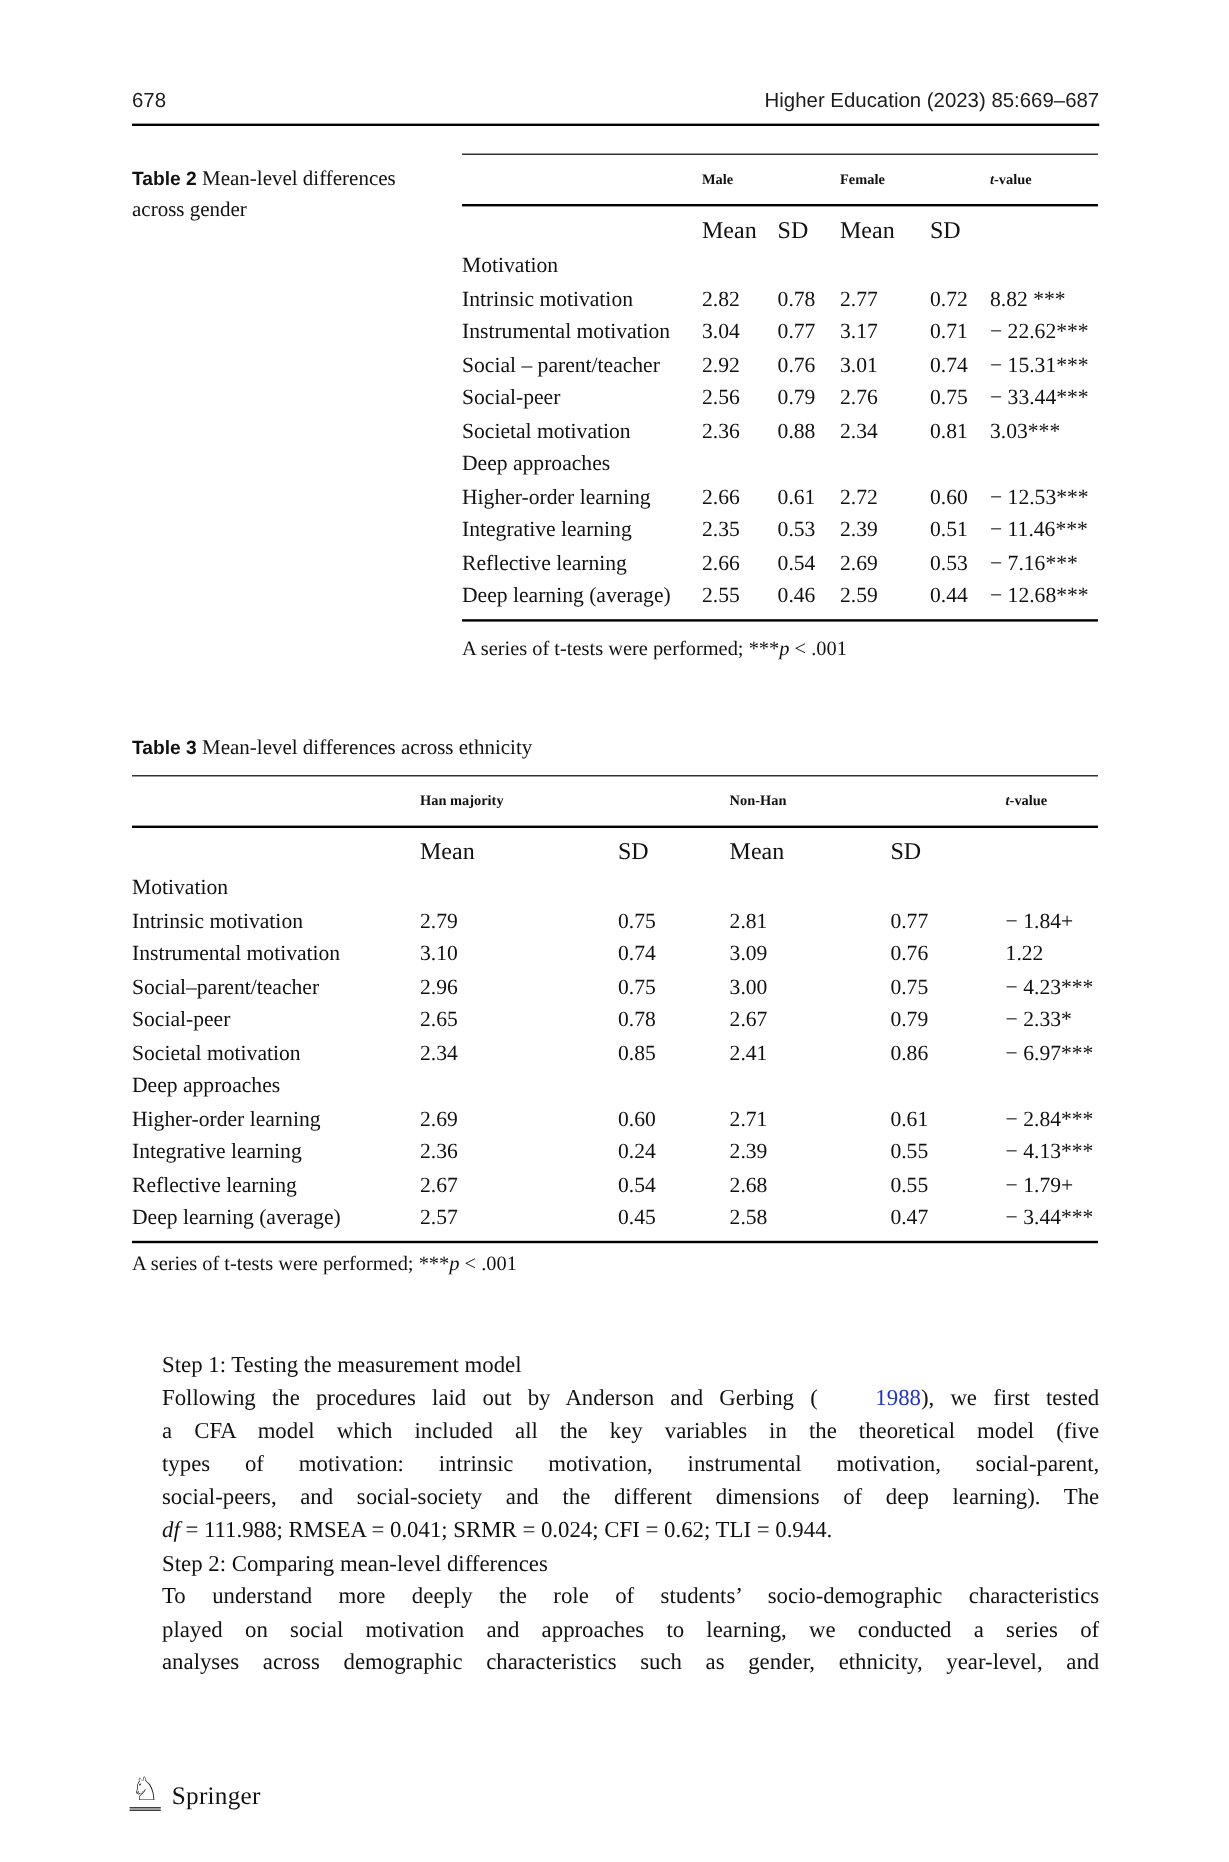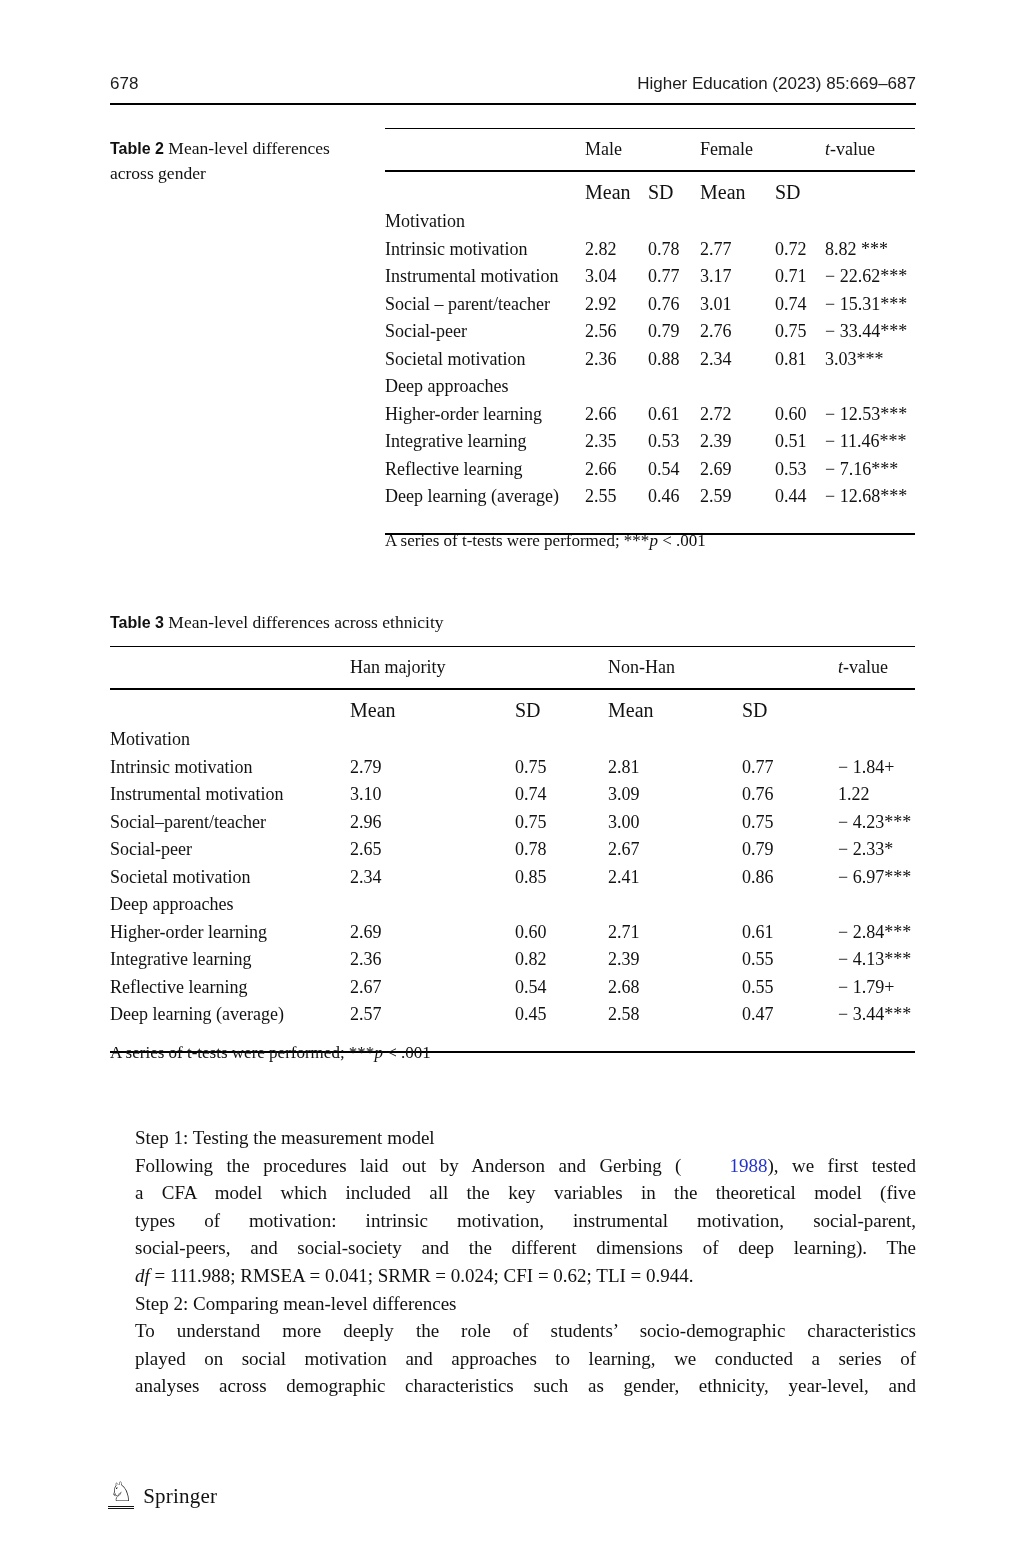--- a/index.html
+++ b/index.html
@@ -23,25 +23,25 @@
   .head-rule {
     position: absolute; left: 110px; top: 103px; width: 806px;
     height: 0; border-top: 2px solid #000;
   }
 
   
   .rule-thin  { height: 0; border-top: 1.6px solid #000; }
   .rule-thick { height: 0; border-top: 2.6px solid #000; }
   .grid2 { display: grid; grid-template-columns: 200px 63px 52px 75px 50px 90px; }
   .grid3 { display: grid; grid-template-columns: 240px 165px 93px 134px 96px 77px; }
-  .grouprow { align-items: center; height: 41px; font-size: 18px; }
+  .grouprow { align-items: center; height: 41px; font-size: 12px; font-weight: bold; }
   .subhead  { padding: 8px 0 2px 0; font-size: 20px; line-height: 24px; }
   .trow { font-size: 18px; line-height: 27.5px; white-space: nowrap; }
   .span2 { grid-column: span 2; }
-  .rows  { padding-top: 2px; padding-bottom: 22px; }
+  .rows  { padding-top: 2px; padding-bottom: 5px; }
 
   
   .t2-caption {
     position: absolute; left: 110px; top: 136px; width: 260px;
     font-size: 17.5px; line-height: 24px;
   }
   .caption-label { font-family: "Liberation Sans", sans-serif; font-weight: bold; font-size: 16px; }
   .t2-table { position: absolute; left: 385px; top: 128px; width: 530px; }
   .t2-footnote { position: absolute; left: 385px; top: 531px; font-size: 17px; }
 
@@ -290,21 +290,21 @@
           <span>Higher-order learning</span>
           <span>2.69</span>
           <span>0.60</span>
           <span>2.71</span>
           <span>0.61</span>
           <span>− 2.84***</span>
         </div>
         <div class="trow grid3">
           <span>Integrative learning</span>
           <span>2.36</span>
-          <span>0.82</span>
+          <span>0.24</span>
           <span>2.39</span>
           <span>0.55</span>
           <span>− 4.13***</span>
         </div>
         <div class="trow grid3">
           <span>Reflective learning</span>
           <span>2.67</span>
           <span>0.54</span>
           <span>2.68</span>
           <span>0.55</span>

